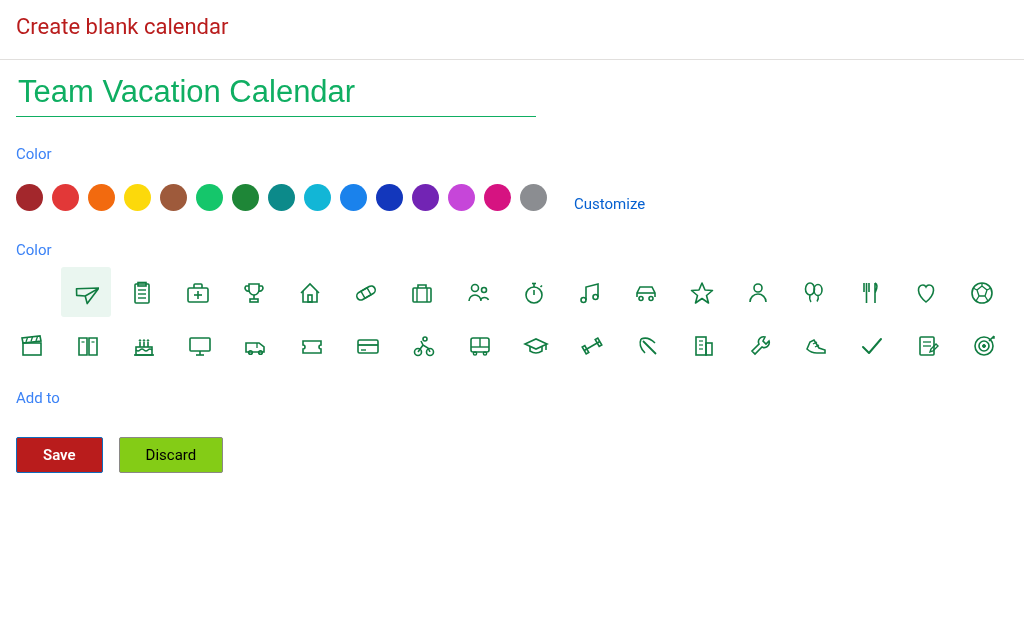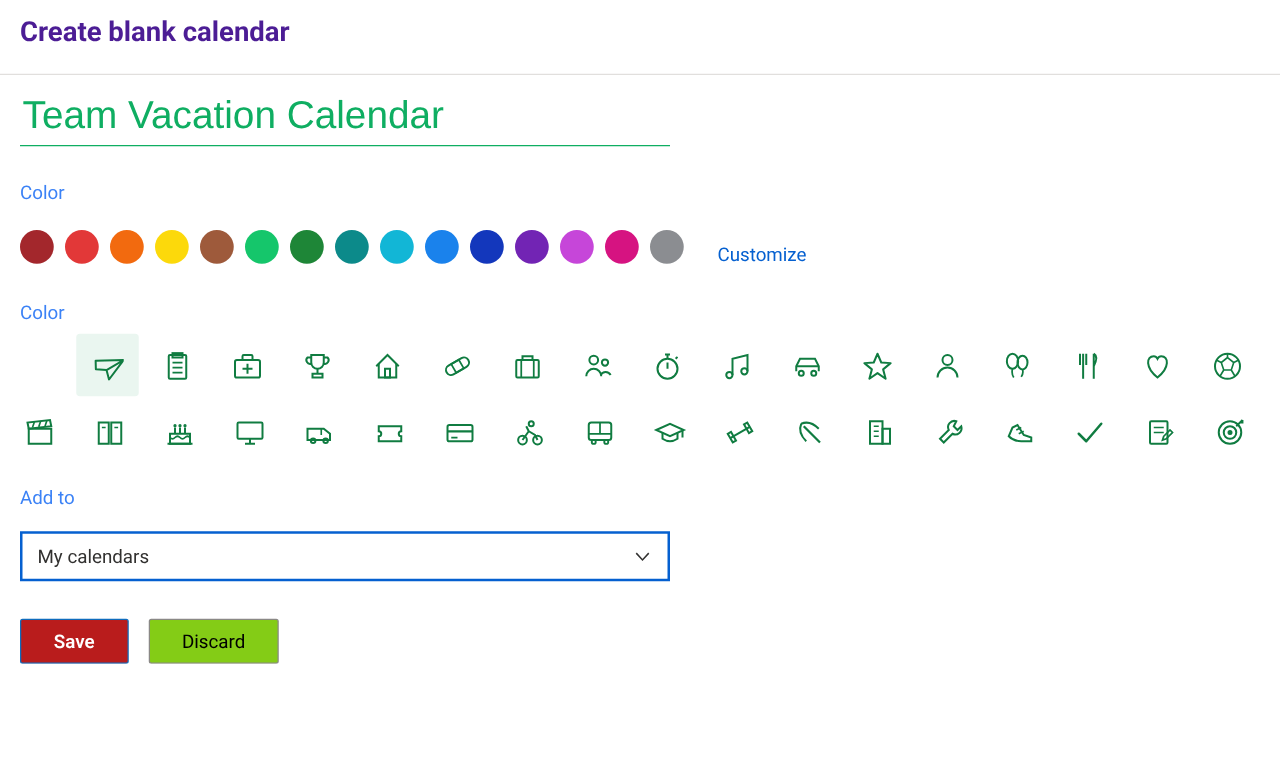--- a/index.html
+++ b/index.html
@@ -8,22 +8,22 @@
       background: #fff;
       color: #323130;
       font-size: 14px;
       padding: 0;
     }
     .container {
       padding: 0 16px;
     }
     h1.page-title {
       font-size: 22px;
-      font-weight: 700;
-      color: #4c1d95;
+      font-weight: 400;
+      color: #b91c1c;
       padding: 14px 16px 20px;
     }
     .divider {
       border: none;
       border-top: 1px solid #e1dfdd;
     }
     .name-input {
       display: block;
       font-size: 31px;
       font-weight: 400;
@@ -341,26 +341,20 @@
         </svg>
       </button>
       <button class="charm-btn" title="target">
         <svg viewBox="0 0 26 26">
           <use href="#i-target"></use>
         </svg>
       </button>
     </div>
 
   <div class="section-label">Add to</div>
-  <div class="dropdown">
-    <span>My calendars</span>
-    <svg class="chevron" viewBox="0 0 16 16">
-      <polyline points="3,5.5 8,11 13,5.5"></polyline>
-    </svg>
-  </div>
 
   <div class="button-row">
     <button class="btn btn-primary">Save</button>
     <button class="btn">Discard</button>
   </div>
 </div>
 
 <svg width="0" height="0" style="position:absolute">
   <defs>
     <g id="i-airplane">

